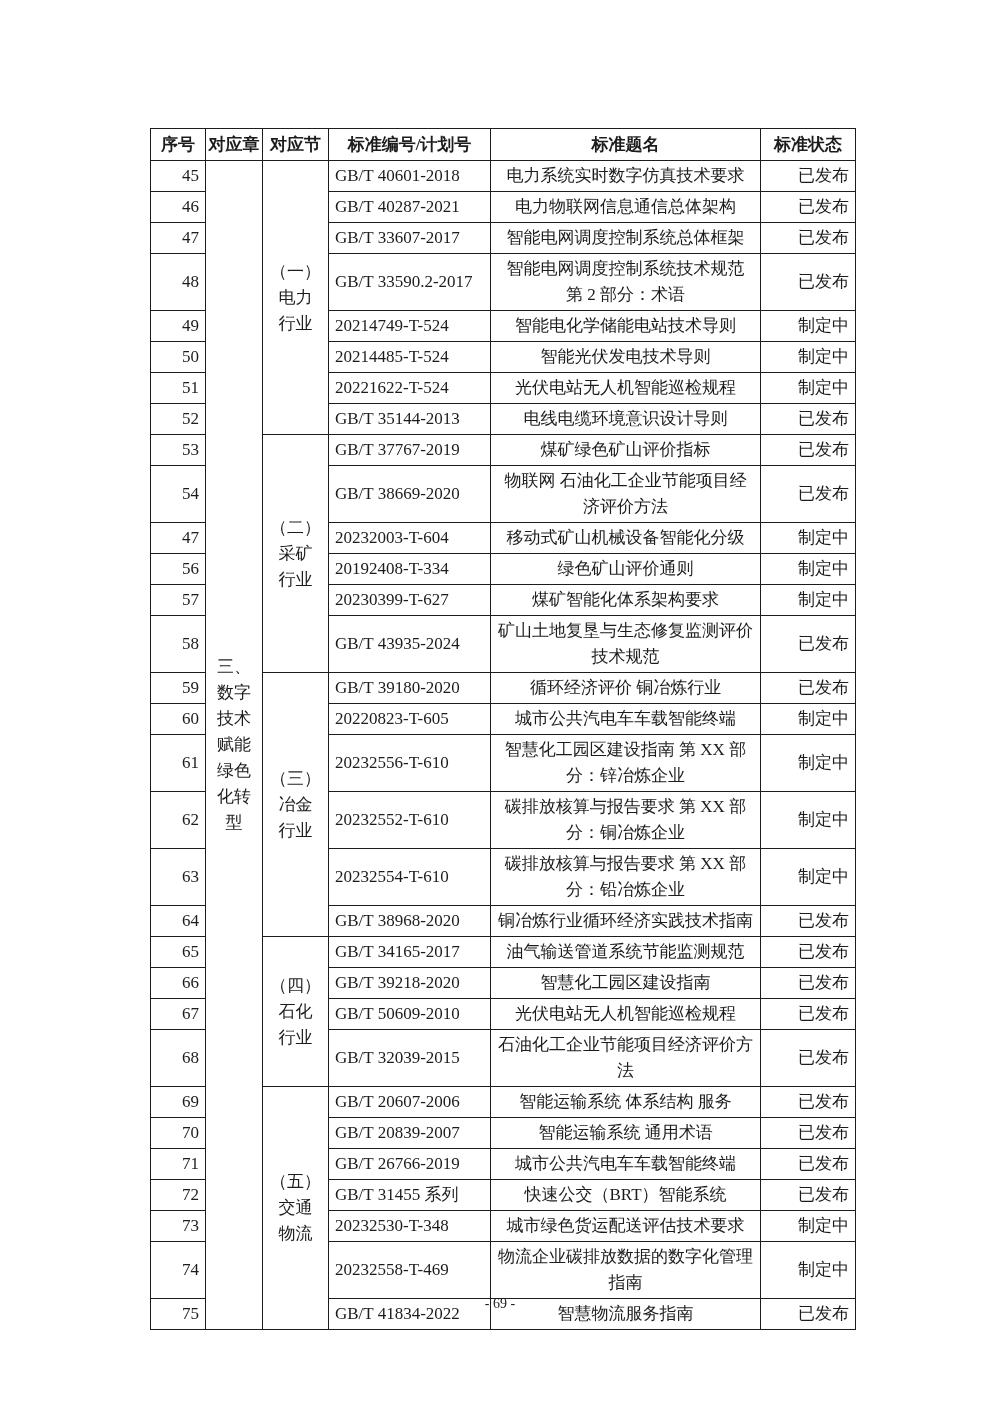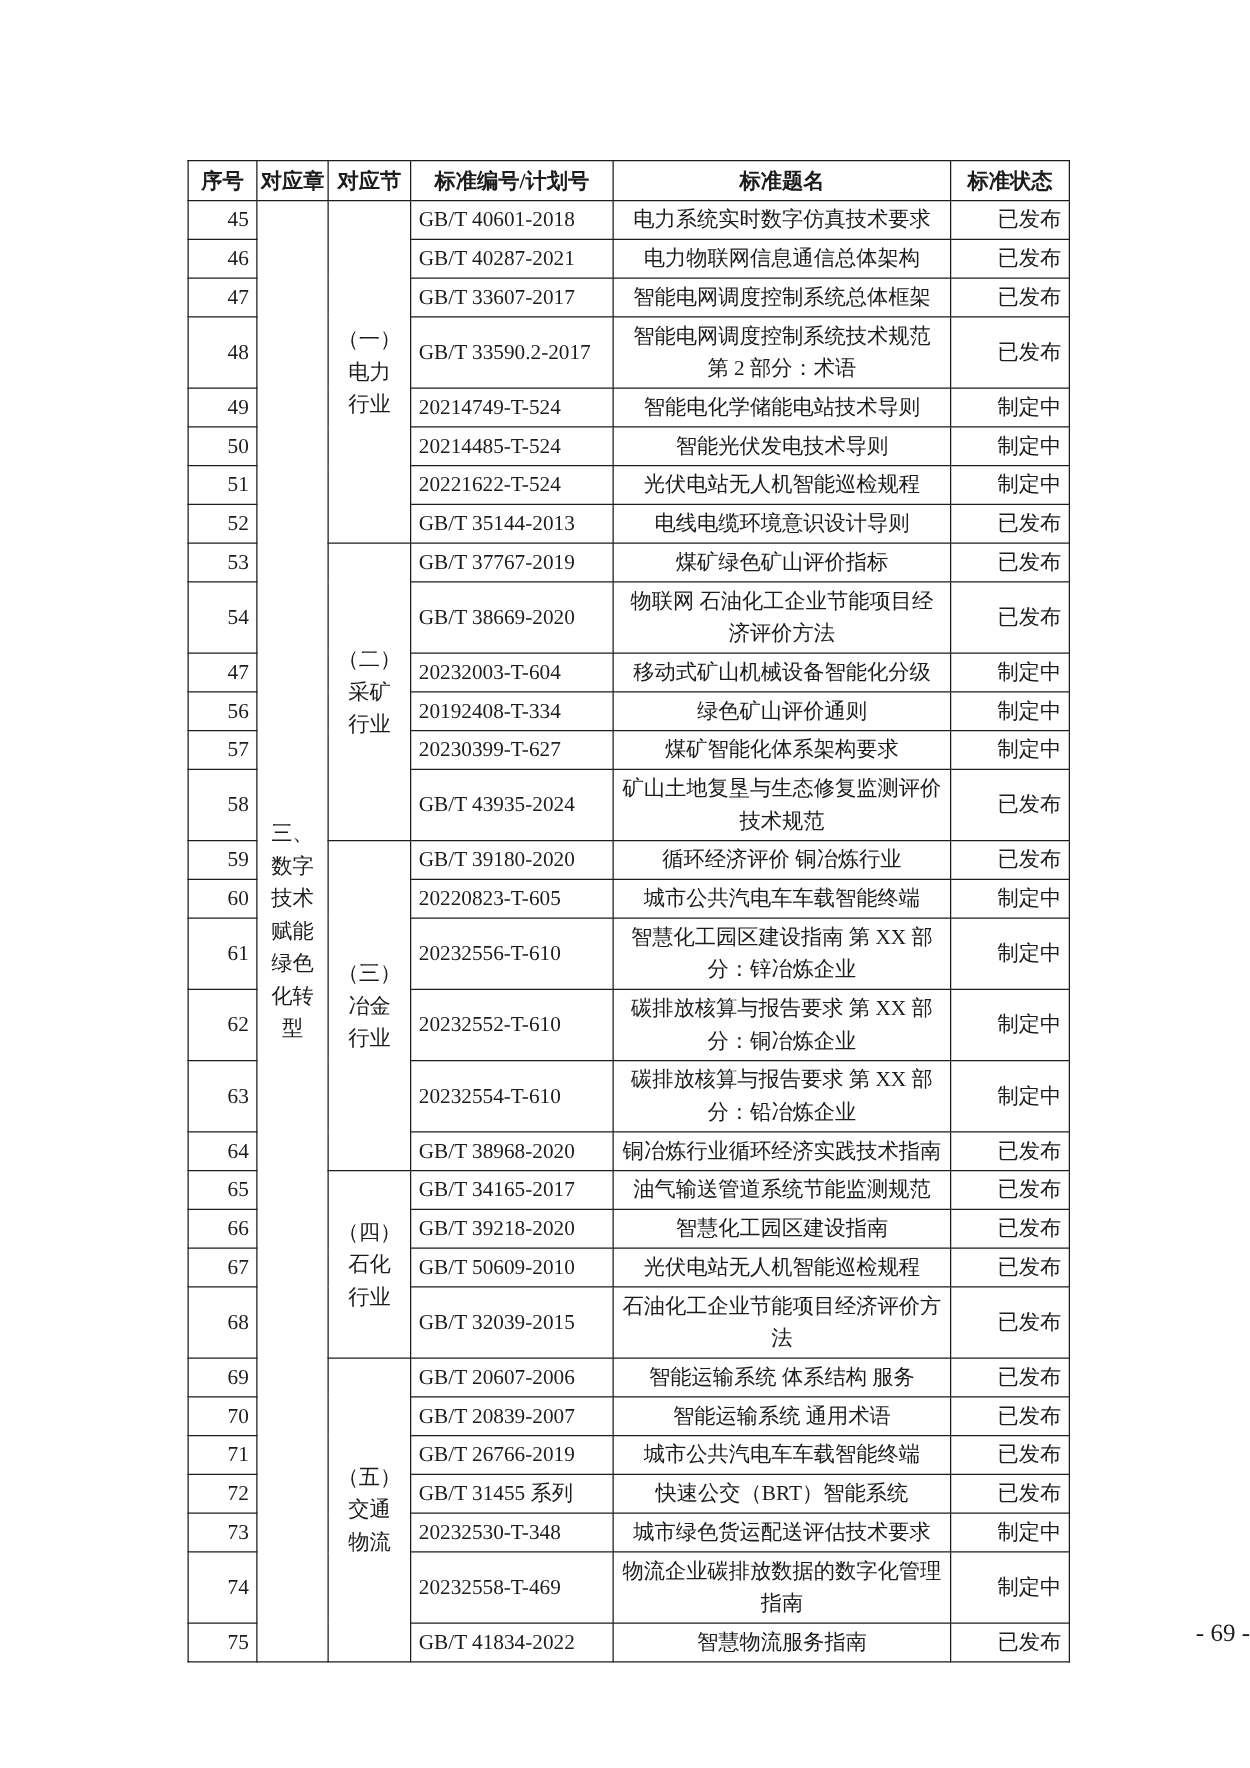--- a/index.html
+++ b/index.html
@@ -53,22 +53,22 @@
     padding: 2px 2px;
   }
   .code-cell   { text-align: left; padding: 2px 6px; }
   .title-cell  { text-align: center; padding: 2px 7px; }
   .status-cell { text-align: right; padding: 2px 2px; margin-left: 37px; }
   .footer {
     position: absolute;
     left: 0;
     top: 1296px;
     width: 100%;
-    text-align: right;
-    font-size: 20px;
+    text-align: center;
+    font-size: 14px;
   }
 </style>
 </head>
 <body>
 
 <div class="page">
 
   <table class="std-table">
     <colgroup>
       <col style="width:55px">

